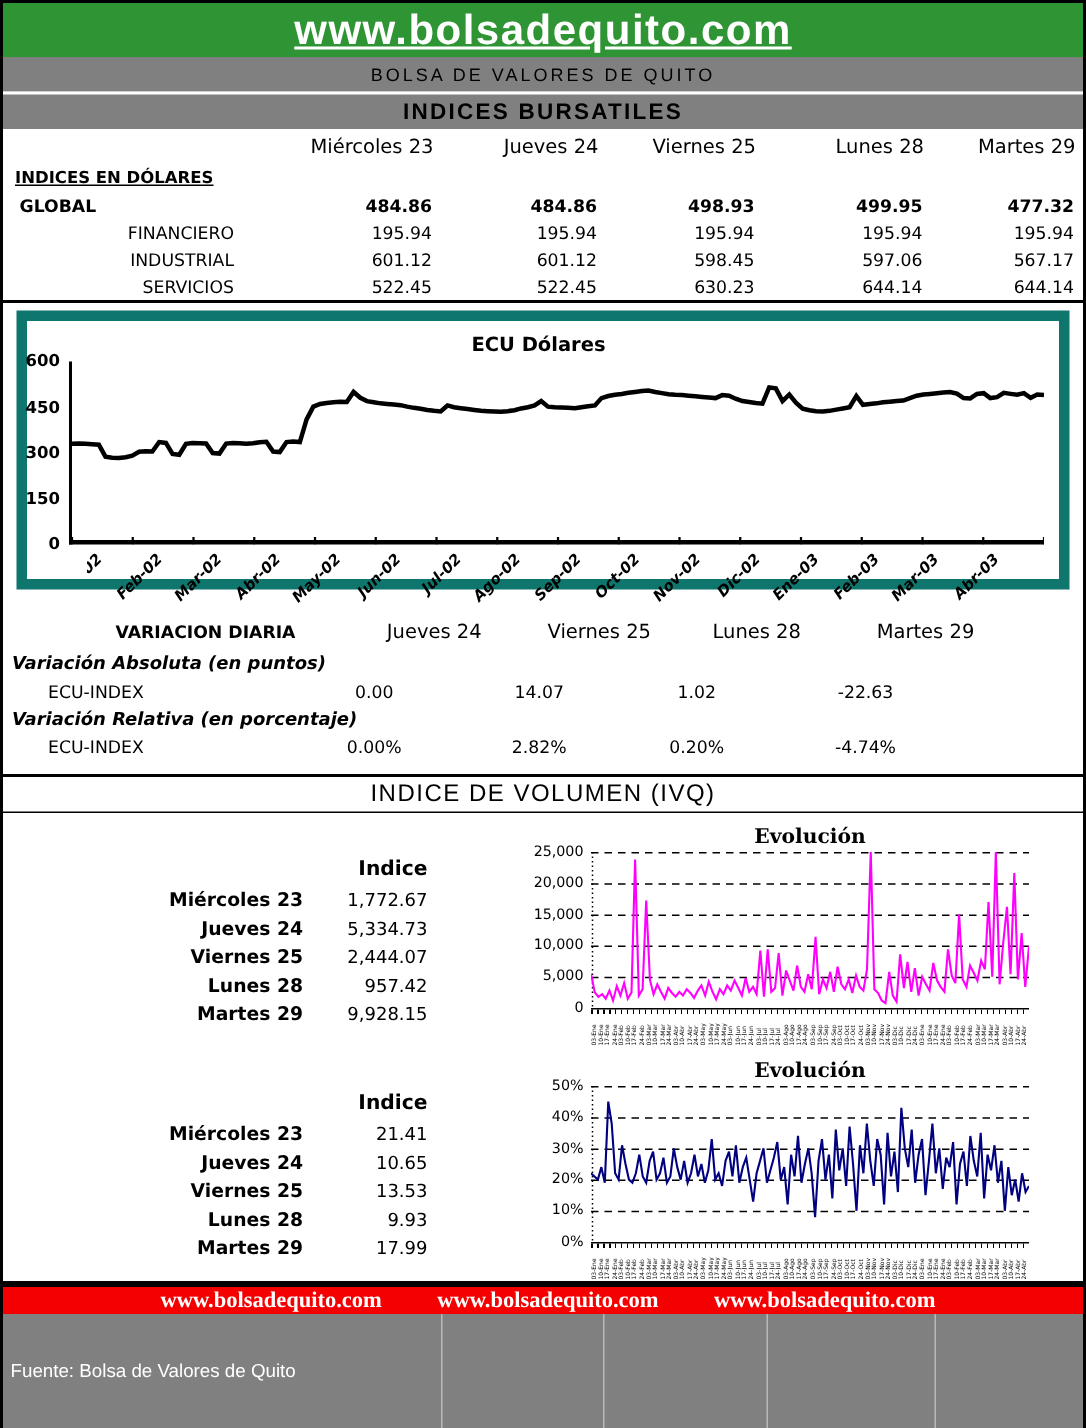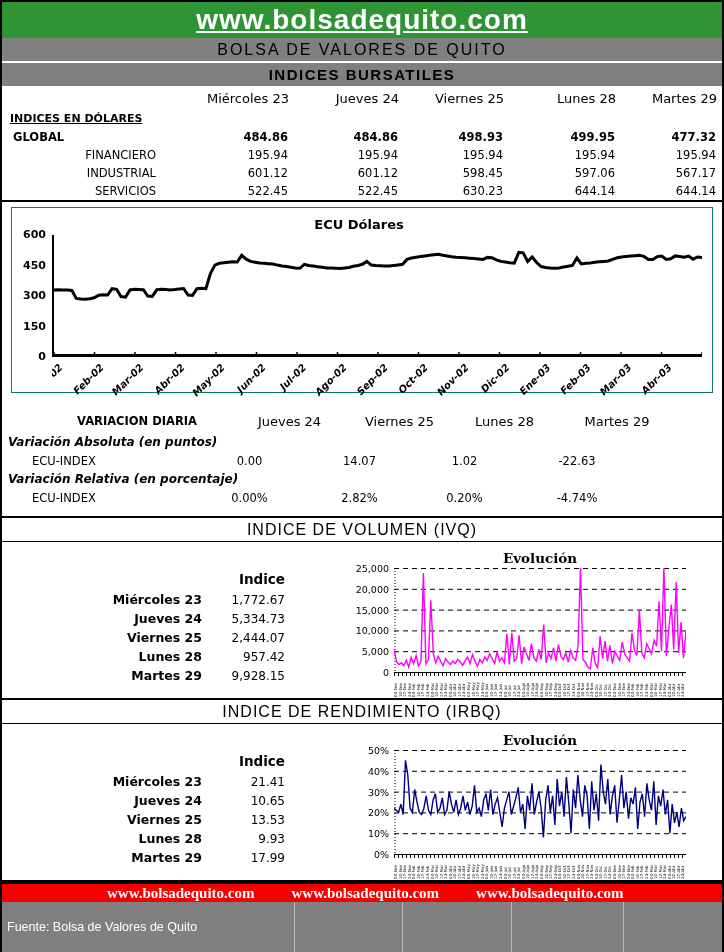--- a/index.html
+++ b/index.html
@@ -4,21 +4,21 @@
 <style>
   * { box-sizing: border-box; margin: 0; padding: 0; }
   html,body { width: 724px; background: #fff; font-family: "Liberation Sans", sans-serif; }
   .page { width: 724px; height: 952px; border: 2px solid #000; border-bottom: none;
           display: flex; flex-direction: column; background: #fff; overflow: hidden; }
 
   
   .banner { height: 36px; background: #2f9434; display: flex; align-items: center; justify-content: center; }
   .banner-link { color: #fff; font-weight: bold; font-size: 28px; letter-spacing: 1px; text-decoration: underline; }
   .bar { background: #808080; display: flex; align-items: center; justify-content: center; color: #000; }
-  .bar-org { height: 23px; font-size: 16px; letter-spacing: 2px; }
+  .bar-org { height: 23px; font-size: 12px; letter-spacing: 2px; }
   .bar-sub { height: 25px; font-size: 15px; font-weight: bold; letter-spacing: 1.5px; border-top: 2px solid #fff; }
   .date-row { height: 21px; display: flex; align-items: center; justify-content: center;
               font-weight: bold; font-size: 13px; border-bottom: 1px solid #000; }
   .ecu-title-row { height: 26px; display: flex; align-items: center; justify-content: center;
                    font-size: 17.5px; letter-spacing: 1.2px; border-bottom: 2px solid #000; }
 
   
   .idx-table { border-bottom: 2px solid #000; padding-top: 2px; }
   .idx-row { display: grid; grid-template-columns: 180px 112px 110px 105px 112px 101px; align-items: center; }
   .idx-head { height: 21px; font-size: 13px; font-family: "DejaVu Sans", sans-serif; }
@@ -28,21 +28,21 @@
                  font-size: 11px; padding-left: 8px; grid-column: 1 / span 3; white-space: nowrap; }
   .data-row { height: 18px; font-family: "DejaVu Sans", sans-serif; font-size: 11.5px; }
   .data-row .row-label { text-align: right; padding-right: 26px; }
   .data-row.global-row { height: 19px; }
   .global-row .row-label { text-align: left; padding-left: 11px; font-weight: bold; }
   .global-row .val { font-weight: bold; }
   .val { text-align: right; padding-right: 6px; }
 
   
   .ecu-wrap { padding: 5px 9px 6px; }
-  .chartbox { border: 1px solid #0f766e; height: 186px; padding: 2px 10px 0 4px; }
+  .chartbox { border: 7px solid #0f766e; height: 186px; padding: 2px 10px 0 4px; }
   .chart-title { text-align: center; font-family: "DejaVu Sans", sans-serif; font-weight: bold;
                  font-size: 13px; height: 25px; padding-top: 7px; }
   .ecu-mid { display: flex; }
   .ecu-ylab { width: 36px; position: relative; height: 122px; font-family: "DejaVu Sans", sans-serif;
               font-weight: bold; font-size: 11px; }
   .ecu-ylab span { position: absolute; right: 6px; transform: translateY(-52%); }
   .ecu-plot { flex: 1; height: 122px; border-left: 2px solid #000; }
   .ecu-plot svg { display: block; }
   .ecu-xlab { position: relative; height: 42px; margin-left: 36px; overflow: hidden;
               font-family: "DejaVu Sans", sans-serif; font-size: 10px; font-weight: bold; font-style: italic; }
@@ -390,23 +390,20 @@
           <span>17-Mar</span>
           <span>24-Mar</span>
           <span>03-Abr</span>
           <span>10-Abr</span>
           <span>17-Abr</span>
           <span>24-Abr</span>
         </div>
     </div>
   </div>
 
-  <div class="sec-head">
-    <span>INDICE DE RENDIMIENTO (IRBQ)</span>
-  </div>
   <div class="sec-body last">
     <div class="sec-table">
       <div class="t-row t-head">
         <div></div>
           <div class="tv">Indice</div>
       </div>
       <div class="t-row">
         <div class="tl">Miércoles 23</div>
         <div class="tv">21.41</div>
       </div>

